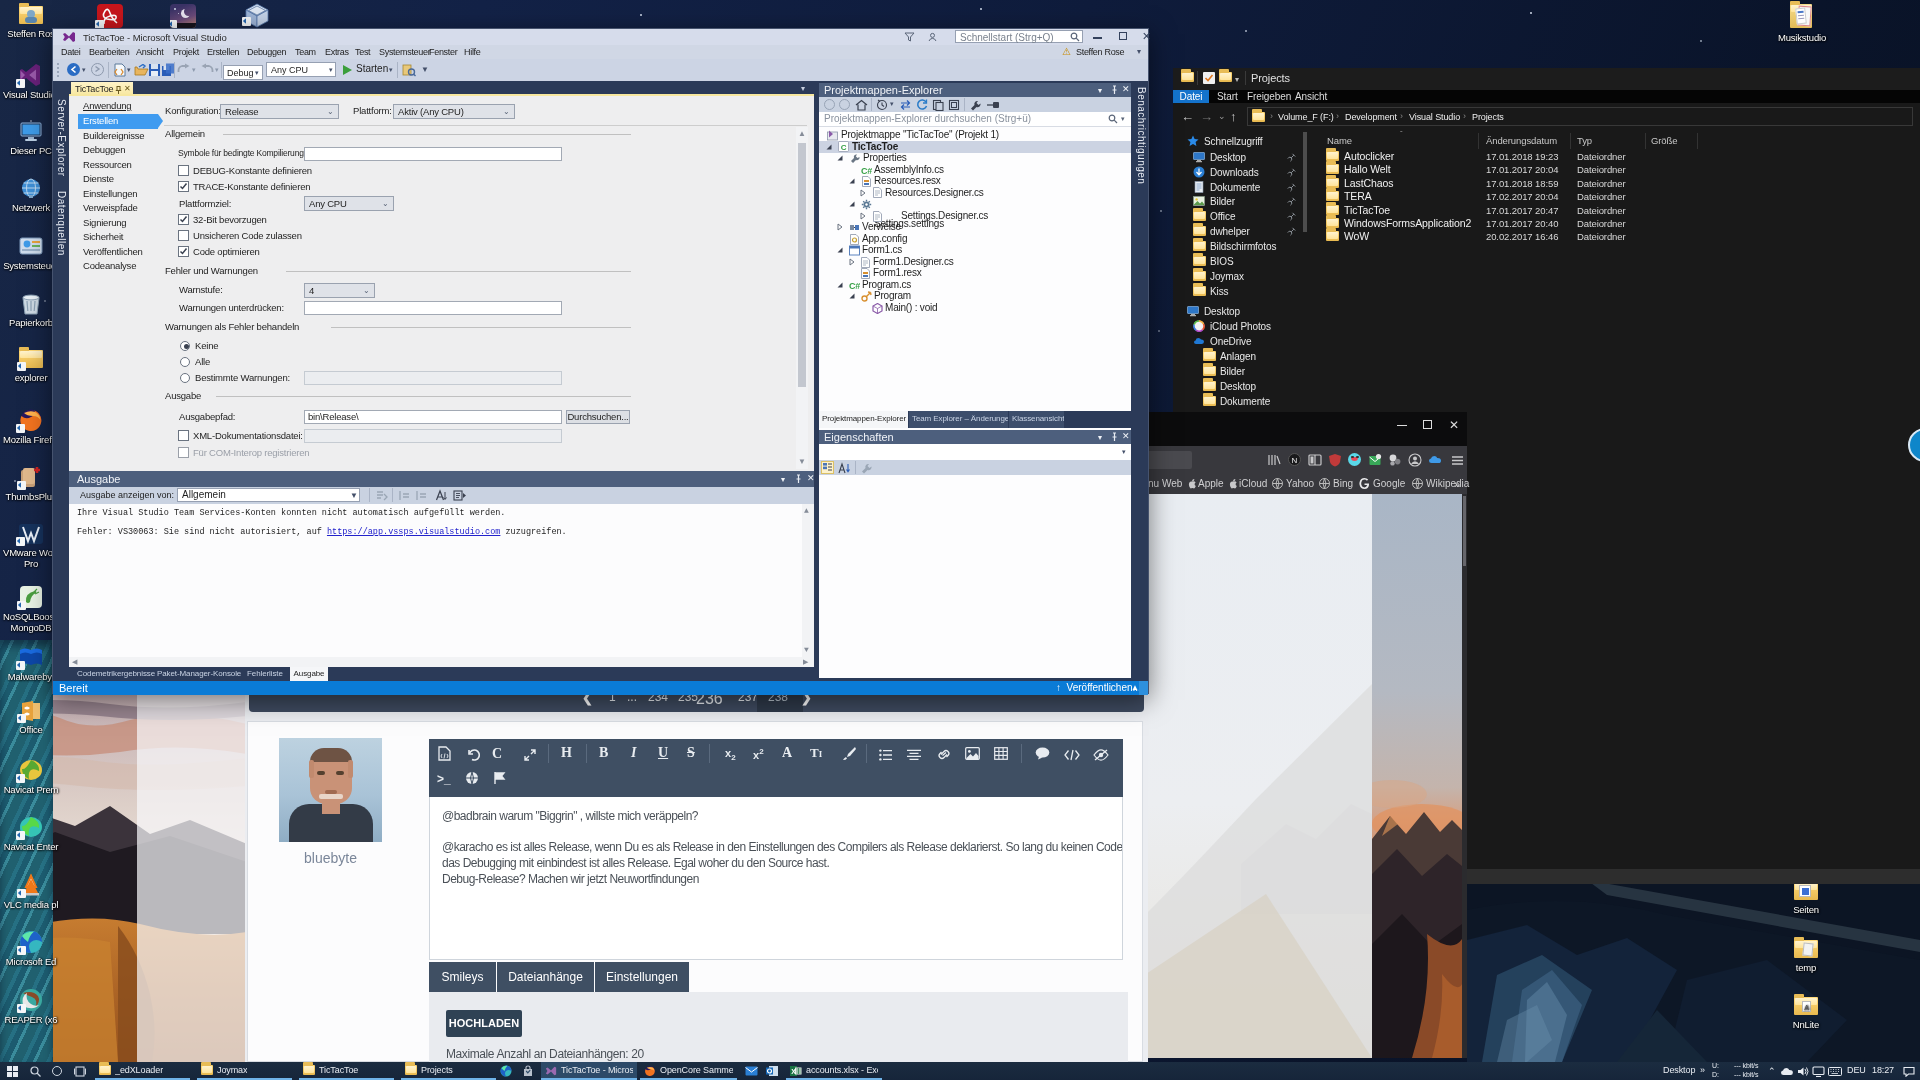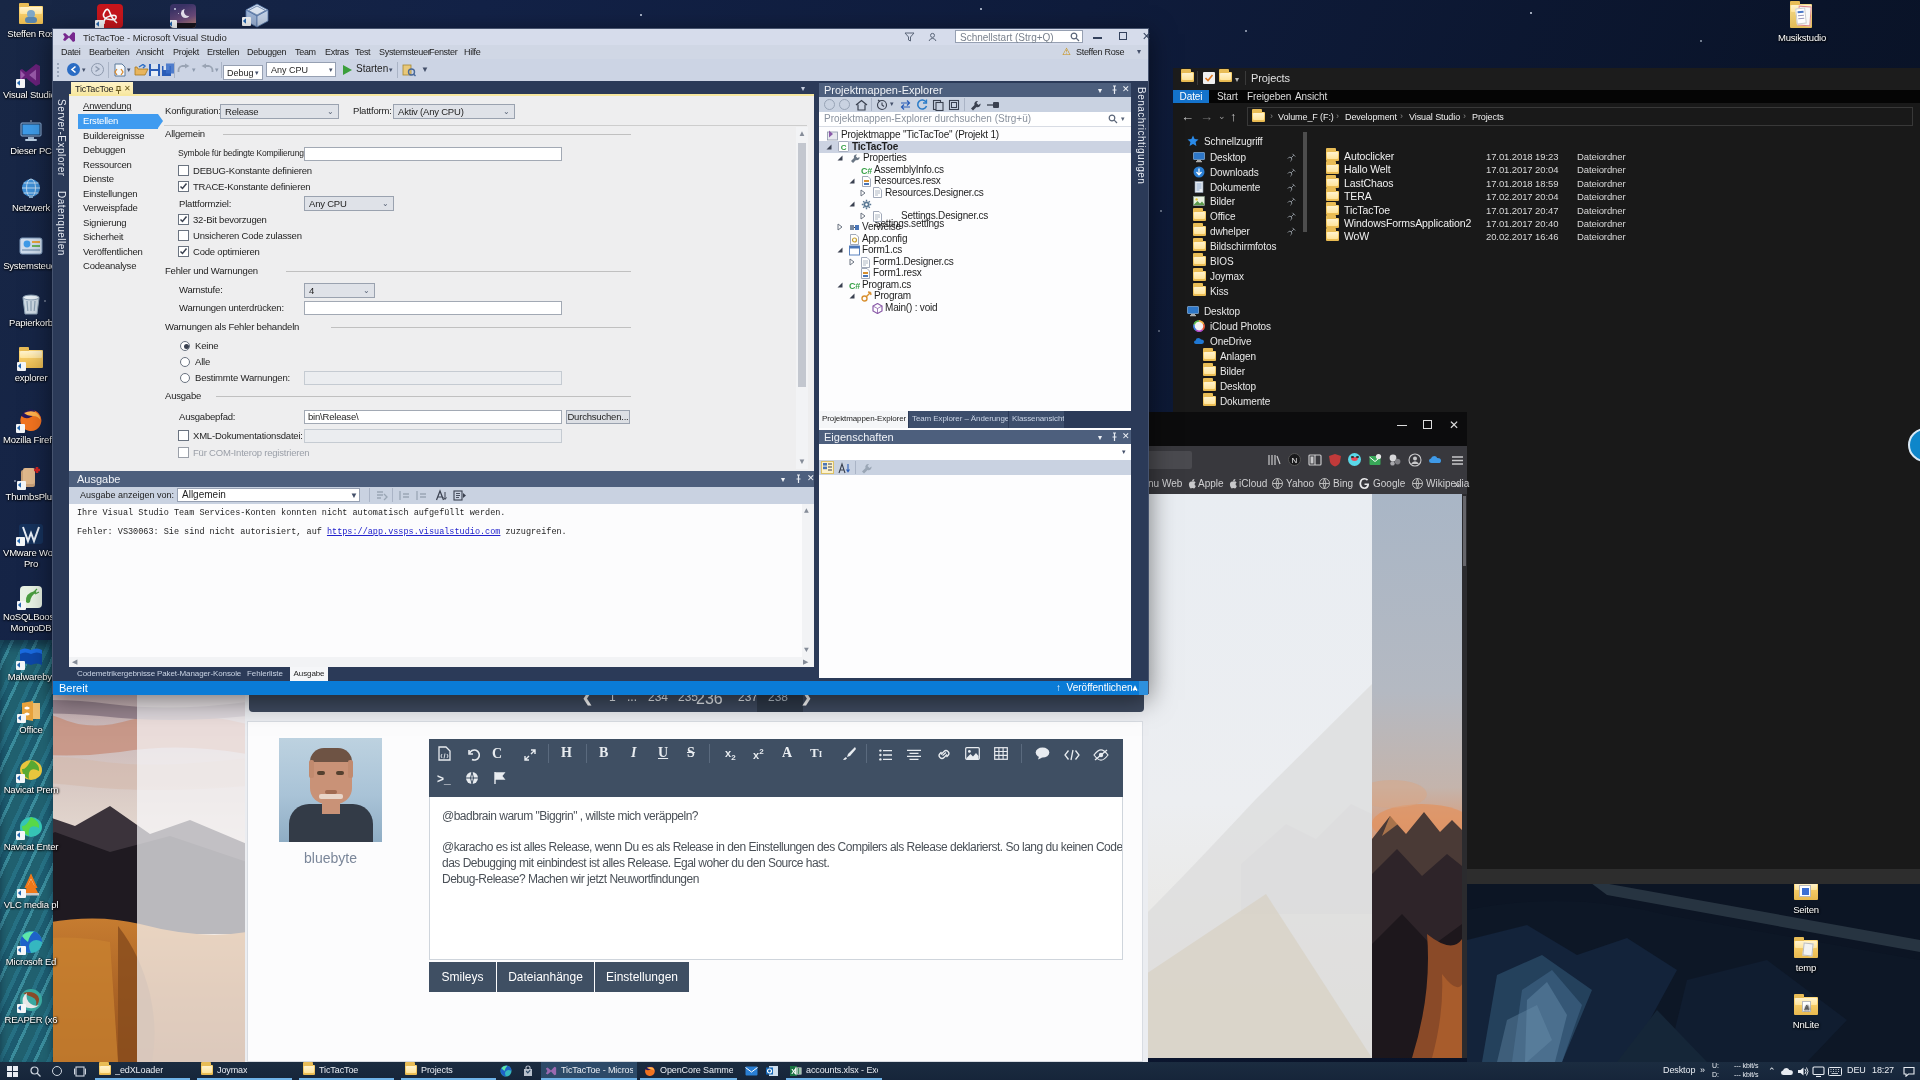--- a/index.html
+++ b/index.html
@@ -426,20 +426,31 @@
         </div>
 <div class="abs" style="left:47px;top:251px;color:#e8e8e8;">Desktop</div>
 <div class="abs" style="left:30px;top:265px;width:13px;height:13px;">
           <div class="folder" style="width:13px;height:10px;margin-top:1px;"></div>
         </div>
 <div class="abs" style="left:47px;top:266px;color:#e8e8e8;">Dokumente</div>
 </div>
 <div class="abs" style="left:128px;top:62px;width:8px;height:736px;background:#191919;">
         <div class="abs" style="left:2px;top:2px;width:4px;height:100px;background:#4d4d4d;"></div>
       </div>
+<div class="abs" style="left:142px;top:64px;width:605px;height:18px;color:#c8c8c8;font-size:9.5px;">
+   <div class="abs" style="left:12px;top:3px;">Name</div>
+   <div class="abs" style="left:85px;top:-3px;font-size:8px;color:#999;">ˆ</div>
+   <div class="abs" style="left:171px;top:3px;">Änderungsdatum</div>
+   <div class="abs" style="left:262px;top:3px;">Typ</div>
+   <div class="abs" style="left:336px;top:3px;">Größe</div>
+   <div class="abs" style="left:163px;top:1px;width:1px;height:16px;background:#333;"></div>
+   <div class="abs" style="left:255px;top:1px;width:1px;height:16px;background:#333;"></div>
+   <div class="abs" style="left:330px;top:1px;width:1px;height:16px;background:#333;"></div>
+   <div class="abs" style="left:382px;top:1px;width:1px;height:16px;background:#333;"></div>
+ </div>
 <div id="expfiles" class="abs" style="left:142px;top:82px;width:605px;height:400px;">
 <div class="abs" style="left:11px;top:1px;">
           <div class="folder" style="width:13px;height:10px;"></div>
         </div>
 <div class="abs" style="left:29px;top:0px;color:#f0f0f0;">Autoclicker</div>
 <div class="abs" style="left:171px;top:1px;color:#d8d8d8;font-size:9.5px;">17.01.2018 19:23</div>
 <div class="abs" style="left:262px;top:1px;color:#d8d8d8;font-size:9.5px;">Dateiordner</div>
 <div class="abs" style="left:11px;top:14px;">
           <div class="folder" style="width:13px;height:10px;"></div>
         </div>
@@ -709,20 +720,24 @@
       <div class="abs" style="left:12px;top:12px;white-space:nowrap;">@badbrain warum "Biggrin" , willste mich veräppeln?</div>
       <div class="abs" style="left:12px;top:43px;white-space:nowrap;">@karacho es ist alles Release, wenn Du es als Release in den Einstellungen des Compilers als Release deklarierst. So lang du keinen Code für</div>
       <div class="abs" style="left:12px;top:59px;white-space:nowrap;">das Debugging mit einbindest ist alles Release. Egal woher du den Source hast.</div>
       <div class="abs" style="left:12px;top:75px;white-space:nowrap;">Debug-Release? Machen wir jetzt Neuwortfindungen</div>
     </div>
 <div class="abs" style="left:181px;top:240px;width:694px;height:30px;">
       <div class="abs" style="left:0;top:0;width:67px;height:30px;background:#3f4f63;color:#fff;font-size:12px;text-align:center;line-height:30px;">Smileys</div>
       <div class="abs" style="left:68px;top:0;width:97px;height:30px;background:#3f4f63;color:#fff;font-size:12px;text-align:center;line-height:30px;">Dateianhänge</div>
       <div class="abs" style="left:166px;top:0;width:94px;height:30px;background:#3f4f63;color:#fff;font-size:12px;text-align:center;line-height:30px;">Einstellungen</div>
     </div>
+    <div class="abs" style="left:181px;top:270px;width:699px;height:71px;background:#e9ebef;">
+      <div class="abs" style="left:17px;top:18px;width:76px;height:27px;background:#2f4254;color:#fff;font-size:11px;font-weight:bold;text-align:center;line-height:27px;border-radius:2px;">HOCHLADEN</div>
+      <div class="abs" style="left:17px;top:55px;font-size:12px;letter-spacing:-0.4px;">Maximale Anzahl an Dateianhängen: 20</div>
+    </div>
 </div>
     </div>
 <div id="vs" class="abs" style="left:52px;top:28px;width:1097px;height:666px;background:#2b3a58;border:1px solid #46536e;box-shadow:0 6px 24px rgba(0,0,0,0.5);font-size:11px;color:#1e1e1e;">
 <div class="abs" style="left:0;top:0;width:1095px;height:16px;background:#d6dceb;">
 <svg class="abs" style="left:9px;top:2px;" width="14" height="12" viewBox="0 0 14 12">
           <path d="M1 3 L3 2 L7 5.5 L11 1 L13 2 V10 L11 11 L7 6.5 L3 10 L1 9 L2.8 6 Z" fill="#77278e"></path>
         </svg>
 <div class="abs" style="left:30px;top:3px;font-size:9.5px;letter-spacing:-0.1px;color:#2b2b2b;">TicTacToe - Microsoft Visual Studio</div>
 <svg class="abs" style="left:851px;top:3px;" width="11" height="10" viewBox="0 0 11 10">
           <path d="M1 1 H10 L6.5 5 V9 L4.5 8 V5 Z" fill="none" stroke="#5a6578" stroke-width="1"></path>

